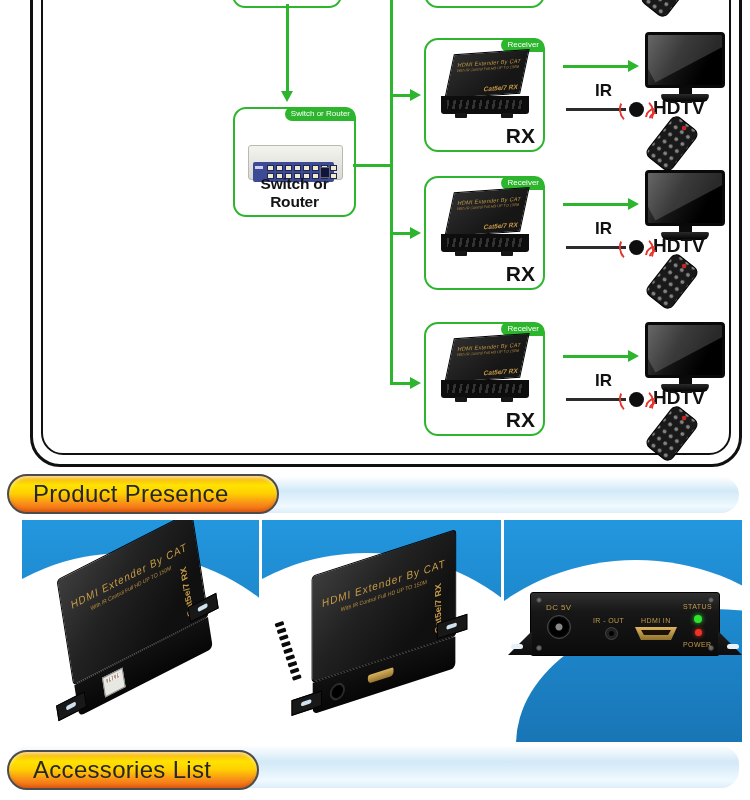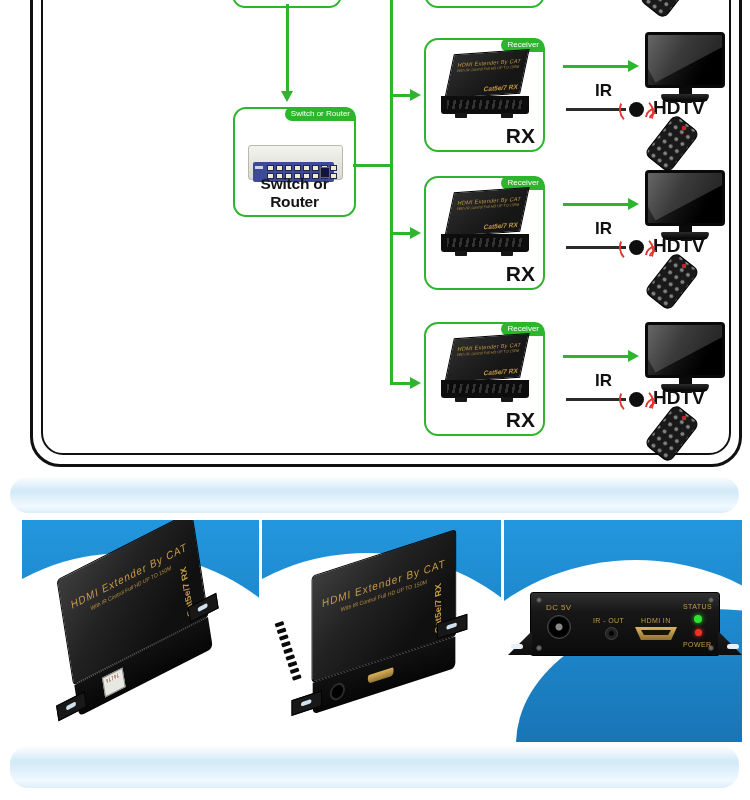--- a/index.html
+++ b/index.html
@@ -295,20 +295,23 @@
     </div>
     <div class="abs hdtv-text" style="left:653px;top:65px;">HDTV</div>
     <div class="abs" style="left:649px;top:80px;width:1px;height:1px;">
       <span class="wave wv1"></span>
         <span class="wave wv2"></span>
     </div>
     <div class="abs remote" style="left:656px;top:86px;"></div>
   </div>
 
   <div class="abs band" style="left:10px;top:477px;width:729px;"></div>
+  <div class="abs pill" style="left:7px;top:474px;width:272px;height:40px;">
+    <span>Product Presence</span>
+  </div>
 
   <div class="abs panel" style="left:22px;width:237px;">
     <div class="swoosh sw-left"></div>
     <div class="prod-rot" style="left:26px;top:34px;width:150px;transform:rotate(-27deg);">
       <div class="p-top">
         <div class="t1">HDMI Extender By CAT</div>
         <div class="t2">With IR Control Full HD UP TO 150M</div>
         <div class="t3">Cat5e/7 RX</div>
       </div>
       <div class="p-front">
@@ -378,14 +381,17 @@
           <i></i>
         </div>
       <div class="gold-lbl" style="left:152px;top:10px;">STATUS</div>
       <div class="led green" style="left:163px;top:22px;"></div>
       <div class="led red" style="left:164px;top:36px;"></div>
       <div class="gold-lbl" style="left:152px;top:48px;">POWER</div>
     </div>
   </div>
 
   <div class="abs band" style="left:10px;top:746px;width:729px;height:42px;"></div>
+  <div class="abs pill" style="left:7px;top:750px;width:252px;height:40px;">
+    <span>Accessories List</span>
+  </div>
 
 </div>
 
 </body></html>

